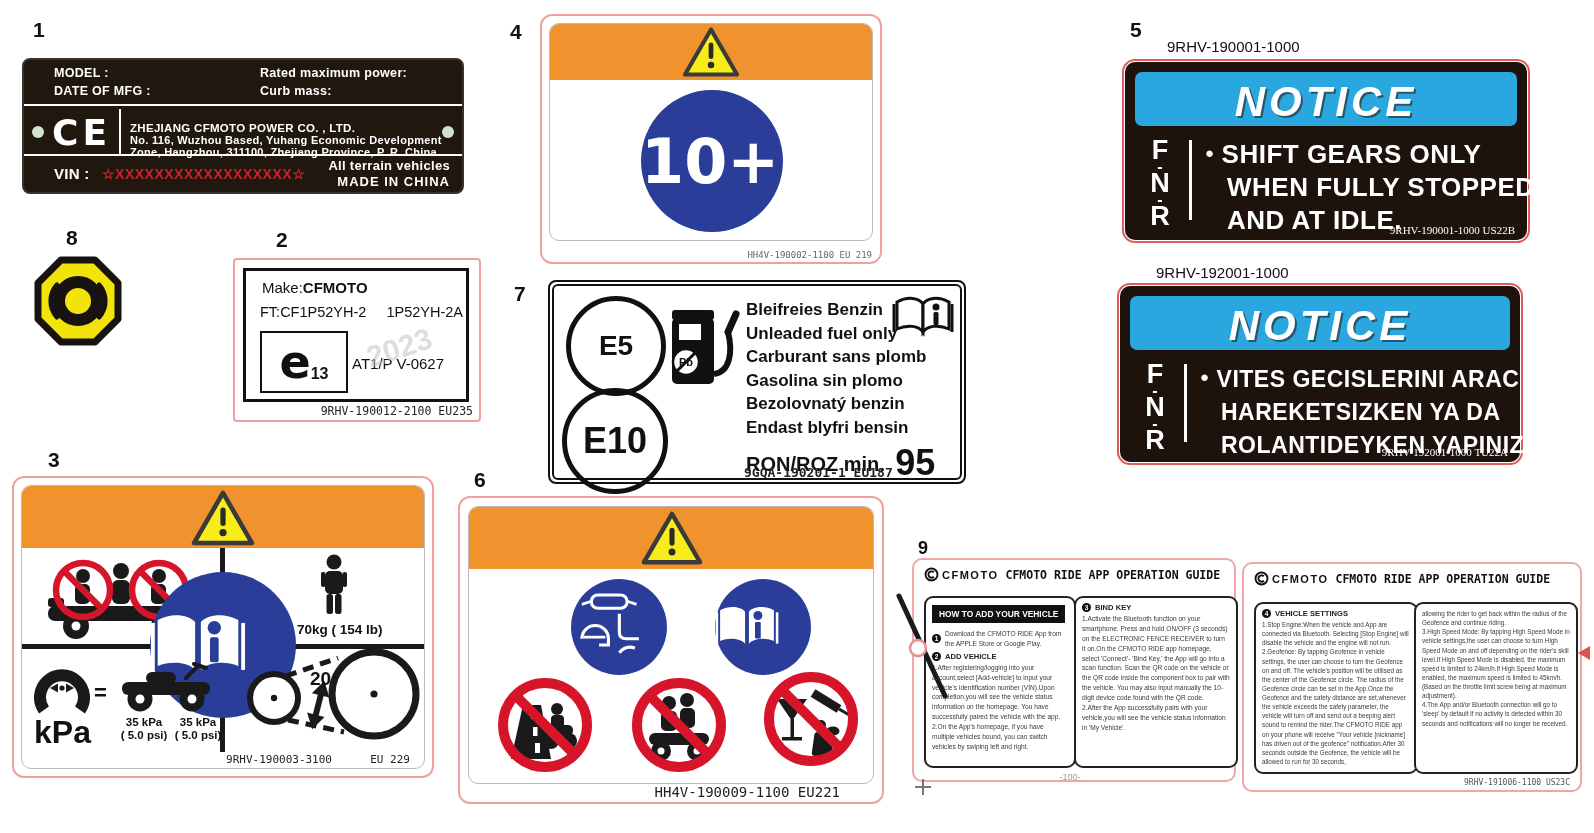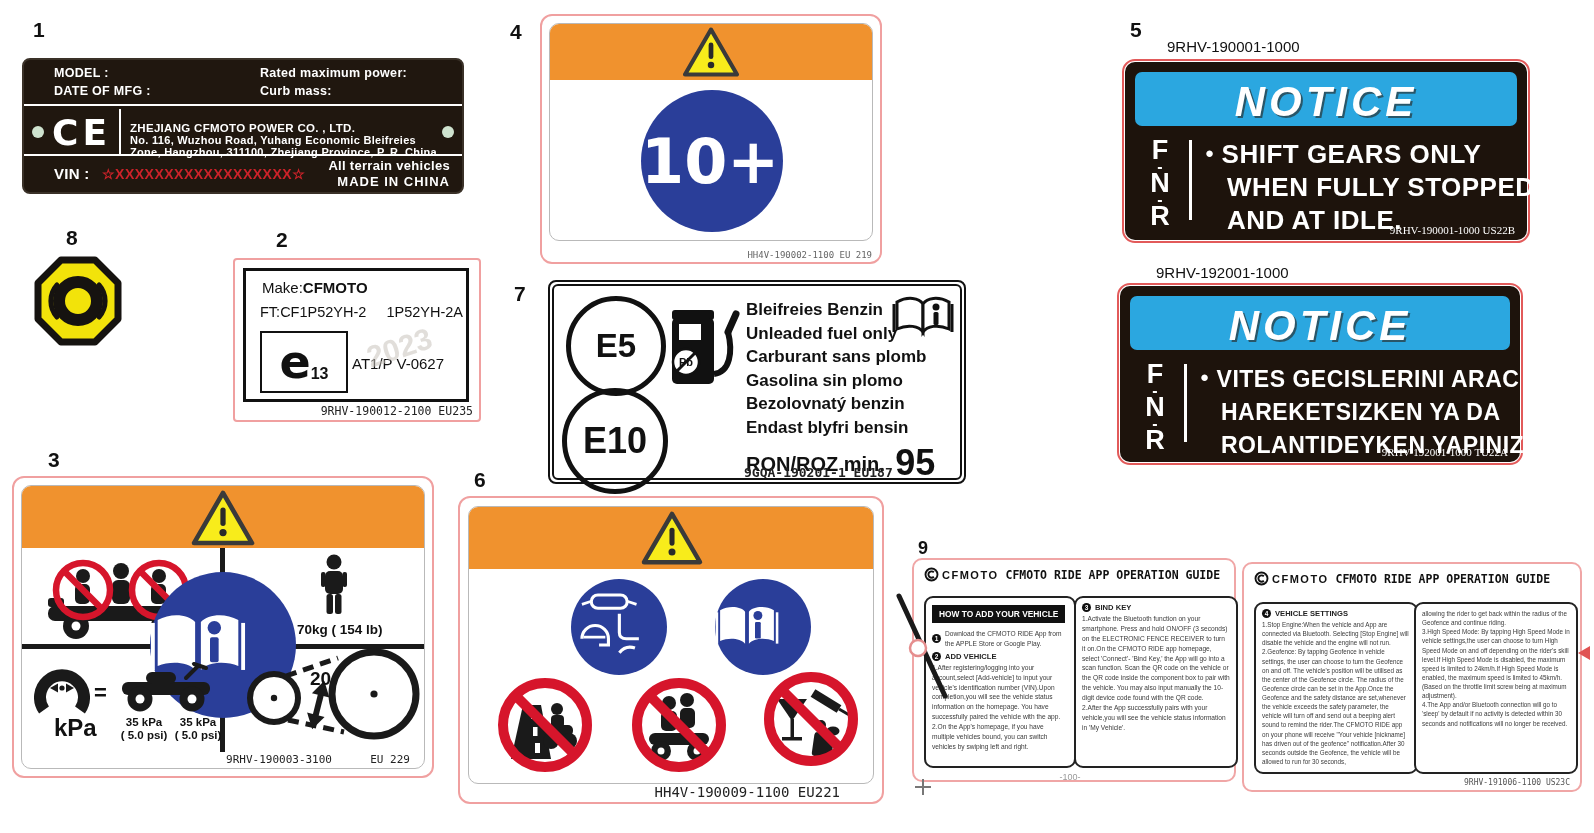--- a/index.html
+++ b/index.html
@@ -59,21 +59,21 @@
       <div class="abs plbl" style="left:30px;top:24px;">DATE OF MFG :</div>
       <div class="abs plbl" style="left:236px;top:6px;">Rated maximum power:</div>
       <div class="abs plbl" style="left:236px;top:24px;">Curb mass:</div>
     </div>
     <div class="prow2">
       <div class="dot" style="margin-left:8px;"></div>
       <div style="font-weight:bold;font-size:36px;letter-spacing:4px;margin:0 8px 0 8px;font-family:'DejaVu Sans',sans-serif;">CE</div>
       <div style="width:2px;height:46px;background:#fff;margin-right:9px;"></div>
       <div style="flex:1;margin-top:16px;">
         <div class="plbl" style="font-size:11.5px;">ZHEJIANG CFMOTO POWER CO. , LTD.</div>
-        <div class="plbl" style="font-size:11px;">No. 116, Wuzhou Road, Yuhang Economic Bleifreies</div>
+        <div class="plbl" style="font-size:11px;">No. 116, Wuzhou Based, Yuhang Economic Development</div>
         <div class="plbl" style="font-size:11px;">Zone, Hangzhou, 311100,  Zhejiang Province, P. R. China</div>
       </div>
       <div class="dot" style="margin-right:8px;"></div>
     </div>
     <div class="prow3">
       <div class="abs plbl" style="left:30px;top:9px;font-size:15px;">VIN :</div>
       <div class="abs" style="left:78px;top:10px;font-size:14px;font-weight:bold;color:#CC2229;letter-spacing:.5px;">☆XXXXXXXXXXXXXXXXXX☆</div>
       <div class="abs plbl" style="right:12px;top:2px;font-size:13px;text-align:right;">All terrain vehicles</div>
       <div class="abs plbl" style="right:12px;top:18px;font-size:13px;text-align:right;letter-spacing:1px;">MADE IN CHINA</div>
     </div>
@@ -160,21 +160,21 @@
           <rect x="62.5" y="28" width="9" height="26" rx="2" fill="#2A3E99"></rect>
         </svg>
       </div>
 
       <svg class="abs" style="left:12px;top:172px;" width="56" height="58" viewBox="0 0 56 58">
         <path d="M10,52 A22,22 0 1 1 46,52" fill="none" stroke="#1a1a1a" stroke-width="12"></path>
         <polygon points="16,30 24,25.5 24,34.5" fill="#1a1a1a"></polygon>
         <circle cx="28" cy="30" r="2.6" fill="#1a1a1a"></circle>
         <polygon points="40,30 32,25.5 32,34.5" fill="#1a1a1a"></polygon>
       </svg>
-      <div class="abs" style="left:12px;top:228px;font-weight:bold;font-size:24px;margin-left:20px;">kPa</div>
+      <div class="abs" style="left:12px;top:228px;font-weight:bold;font-size:32px;">kPa</div>
       <div class="abs" style="left:72px;top:194px;font-weight:bold;font-size:22px;">=</div>
       <svg class="abs" style="left:92px;top:168px;" width="104" height="60" viewBox="0 0 104 60">
         <rect x="8" y="28" width="88" height="13" rx="6" fill="#1a1a1a"></rect>
         <rect x="32" y="18" width="30" height="12" rx="6" fill="#1a1a1a"></rect>
         <line x1="72" y1="24" x2="84" y2="12" stroke="#1a1a1a" stroke-width="4" stroke-linecap="round"></line>
         <line x1="80" y1="10" x2="92" y2="14" stroke="#1a1a1a" stroke-width="4" stroke-linecap="round"></line>
         <circle cx="26" cy="45" r="12.5" fill="#1a1a1a"></circle>
           <circle cx="26" cy="45" r="4.5" fill="#fff"></circle>
         <circle cx="78" cy="45" r="12.5" fill="#1a1a1a"></circle>
           <circle cx="78" cy="45" r="4.5" fill="#fff"></circle>
@@ -220,21 +220,21 @@
       <div class="bcir" style="left:91px;top:66px;width:142px;height:142px;">
         <span style="color:#fff;font-weight:bold;font-size:62px;font-family:'DejaVu Sans',sans-serif;">10+</span>
       </div>
     </div>
     <div class="code" style="right:8px;bottom:2px;font-size:9px;color:#666;">HH4V-190002-1100  EU 219</div>
   </div>
 
   <div class="num" style="left:514px;top:282px;">7</div>
   <div class="abs" style="left:548px;top:280px;width:414px;height:200px;border:2px solid #111;border-radius:8px;background:#fff;">
     <div class="abs" style="left:2px;top:2px;right:2px;bottom:2px;border:2px solid #111;border-radius:6px;">
-      <div class="abs" style="left:12px;top:10px;width:90px;height:90px;border:5px solid #111;border-radius:50%;display:flex;align-items:center;justify-content:center;font-weight:bold;font-size:33px;">E5</div>
+      <div class="abs" style="left:12px;top:10px;width:90px;height:90px;border:5px solid #111;border-radius:50%;display:flex;align-items:center;justify-content:center;font-weight:bold;font-size:28px;">E5</div>
       <div class="abs" style="left:8px;top:102px;width:96px;height:96px;border:5px solid #111;border-radius:50%;display:flex;align-items:center;justify-content:center;font-weight:bold;font-size:36px;">E10</div>
 
       <svg class="abs" style="left:112px;top:14px;" width="76" height="96" viewBox="0 0 76 96">
         <rect x="6" y="10" width="42" height="10" rx="3" fill="#111"></rect>
         <rect x="6" y="18" width="42" height="66" rx="5" fill="#111"></rect>
         <rect x="13" y="24" width="22" height="16" fill="#fff"></rect>
         <path d="M48,74 C64,72 67,52 62,32" fill="none" stroke="#111" stroke-width="6"></path>
         <line x1="62" y1="32" x2="70" y2="14" stroke="#111" stroke-width="7" stroke-linecap="round"></line>
         <circle cx="20" cy="62" r="13" fill="#fff" stroke="#111" stroke-width="2.5"></circle>
         <text x="13" y="66" font-size="11" font-weight="bold" fill="#111" font-family="Liberation Sans, sans-serif">Pb</text>

